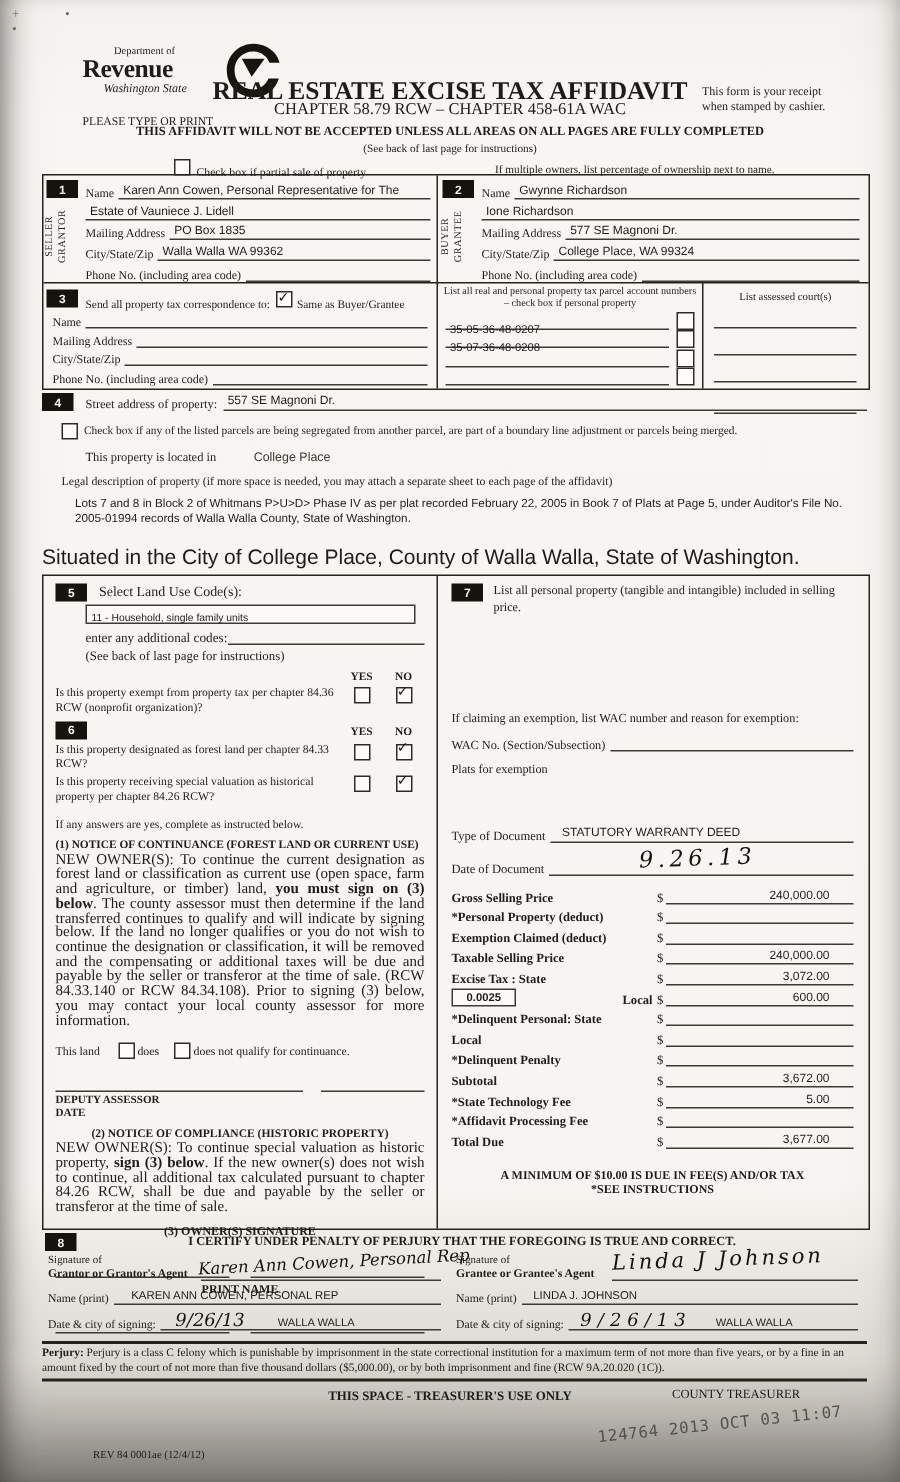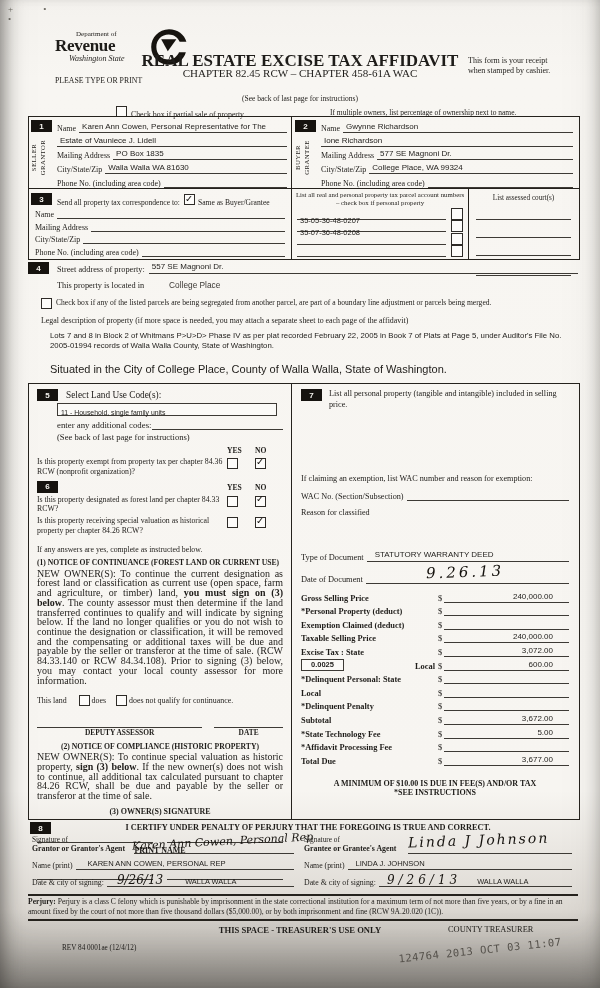--- a/index.html
+++ b/index.html
@@ -19,21 +19,21 @@
   .frow .lab{flex:none;margin-right:3px;white-space:nowrap;}
   .frow .fld{flex:1;height:11px;line-height:11px;}
   .val{font-family:"Liberation Sans",sans-serif;font-size:8px;padding-left:3px;white-space:nowrap;}
   .cb{display:inline-block;width:9px;height:9px;border:1.2px solid #2e2b27;background:#fdfcfa;position:relative;flex:none;vertical-align:-1px;}
   .cb.checked::after{content:"✓";position:absolute;left:0px;top:-2.5px;font-size:9.5px;font-family:"DejaVu Sans",sans-serif;color:#191714;}
   .numbox{display:inline-flex;align-items:center;justify-content:center;background:#16130f;color:#f6f4ef;
     font-family:"Liberation Sans",sans-serif;font-size:8px;font-weight:bold;width:21px;height:12px;flex:none;}
   .vert{position:absolute;transform:rotate(-90deg);font-size:6.8px;letter-spacing:.4px;line-height:8.5px;text-align:center;width:60px;}
   .qrow{display:flex;align-items:flex-start;font-size:7.8px;line-height:9.8px;margin-top:2px;}
   .qrow .qt{flex:1;padding-right:4px;}
-  .qcb{width:28px;flex:none;padding-top:1px;font-family:Liberation Serif, serif;}
+  .qcb{width:28px;text-align:center;flex:none;padding-top:1px;font-family:Liberation Serif, serif;}
   .para{font-size:10px;line-height:9.7px;text-align:justify;}
   .mrow{display:flex;align-items:flex-end;height:13.6px;font-size:8.4px;}
   .mlab{width:134px;text-align:left;flex:none;white-space:nowrap;font-weight:bold;}
   .dollar{flex:none;padding:0 2px 0 3px;}
   .mline{flex:1;border-bottom:1px solid #3d3a35;text-align:right;padding-right:16px;
     font-family:"Liberation Sans",sans-serif;font-size:8px;height:11px;line-height:11px;}
   .ratebox{border:1px solid #3d3a35;font-family:"Liberation Sans",sans-serif;font-size:7.5px;
     padding:0 9px;height:10px;line-height:10px;background:#fbfaf7;}
   .script{font-family:"DejaVu Serif",serif;font-style:italic;color:#15120e;}
   .seclabel{font-size:8px;}
@@ -50,21 +50,22 @@
       <path d="M21 3 C11 3 4 11 4 20 c0 10 8 17 17 17 c8 0 14-5 16-12 l-6.5 0 c-2 4.4-5.6 7-9.8 7 c-6.8 0-11.8-5.2-11.8-12 c0-6.8 5-12 11.8-12 c4.6 0 8.6 2.6 10.4 7 l6.4 0 C35.8 8 29 3 21 3 z" fill="#17140f"></path>
       <path d="M13.5 12.5 l14.5 0 l-8.2 11.5 z" fill="#17140f"></path>
     </svg>
     <div style="font-size:7px;padding-left:21px;">Department of</div>
     <div class="b" style="font-size:17px;line-height:16px;letter-spacing:-.3px;">Revenue</div>
     <div style="font-style:italic;font-size:8px;padding-left:14px;">Washington State</div>
   </div>
   <div class="abs seclabel" style="left:55px;top:76px;font-size:7.8px;">PLEASE TYPE OR PRINT</div>
 
   <div class="abs c b" style="left:120px;top:51px;width:360px;font-size:17px;">REAL ESTATE EXCISE TAX AFFIDAVIT</div>
-  <div class="abs c" style="left:120px;top:67px;width:360px;font-size:11px;">CHAPTER 82.45 RCW – CHAPTER 458-61A WAC</div>
+  <div class="abs c" style="left:120px;top:67px;width:360px;font-size:11px;">CHAPTER 58.79 RCW – CHAPTER 458-61A WAC</div>
+  <div class="abs c b" style="left:30px;top:83px;width:540px;font-size:8.3px;">THIS AFFIDAVIT WILL NOT BE ACCEPTED UNLESS ALL AREAS ON ALL PAGES ARE FULLY COMPLETED</div>
   <div class="abs c" style="left:30px;top:94px;width:540px;font-size:7.5px;">(See back of last page for instructions)</div>
 
   <div class="abs" style="left:468px;top:56px;width:120px;font-size:8px;line-height:10px;">
     <div>This form is your receipt</div>
     <div>when stamped by cashier.</div>
   </div>
 
   <div class="abs row" style="left:116px;top:106px;font-size:7.8px;">
     <span class="cb"></span>
     <span style="margin-left:4px;text-align:center;">Check box if partial sale of property</span>
@@ -88,21 +89,21 @@
       </div>
       <div class="frow">
         <span class="fld"><span class="val">Estate of Vauniece J. Lidell</span></span>
       </div>
       <div class="frow">
         <span class="lab">Mailing Address</span>
         <span class="fld"><span class="val">PO Box 1835</span></span>
       </div>
       <div class="frow">
         <span class="lab">City/State/Zip</span>
-        <span class="fld"><span class="val">Walla Walla WA  81630</span></span>
+        <span class="fld"><span class="val">Walla Walla WA  99362</span></span>
       </div>
       <div class="frow">
         <span class="lab">Phone No. (including area code)</span>
         <span class="fld"></span>
       </div>
     </div>
 
     <span class="numbox abs" style="left:266px;top:3px;">2</span>
     <div class="vert" style="left:243px;top:32px;">
       <span style="display:block">BUYER</span>
@@ -183,31 +184,31 @@
       <div class="fld" style="width:100%;height:10px;"></div>
     </div>
   </div>
 
   <div class="abs" style="left:28px;top:262px;width:550px;">
     <div class="row" style="font-size:8.3px;align-items:flex-end;">
       <span class="numbox" style="margin-right:8px;">4</span>
       <span>Street address of property:</span>
       <span class="fld" style="flex:1;height:11px;margin-left:4px;"><span class="val">557 SE Magnoni Dr.</span></span>
     </div>
+    <div class="row" style="font-size:7.6px;margin-top:8px;margin-left:13px;align-items:flex-start;">
+      <span class="cb" style="margin-right:4px;"></span>
+      <span>Check box if any of the listed parcels are being segregated from another parcel, are part of a boundary line adjustment or parcels being merged.</span>
+    </div>
     <div class="row" style="font-size:8.3px;margin-top:6px;margin-left:29px;">
       <span>This property is located in</span>
       <span class="val" style="margin-left:22px;font-size:8.3px;color:#3b3834;">College Place</span>
     </div>
-    <div class="row" style="font-size:7.6px;margin-top:8px;margin-left:13px;align-items:flex-start;">
-      <span class="cb" style="margin-right:4px;"></span>
-      <span>Check box if any of the listed parcels are being segregated from another parcel, are part of a boundary line adjustment or parcels being merged.</span>
-    </div>
     <div style="font-size:7.9px;margin-top:7px;margin-left:13px;">Legal description of property (if more space is needed, you may attach a separate sheet to each page of the affidavit)</div>
     <div class="sans" style="font-size:7.8px;line-height:10px;margin-top:6px;margin-left:22px;width:516px;">Lots 7 and 8 in Block 2 of Whitmans P&gt;U&gt;D&gt; Phase IV as per plat recorded February 22, 2005 in Book 7 of Plats at Page 5, under Auditor's File No. 2005-01994 records of Walla Walla County, State of Washington.</div>
-    <div class="sans" style="font-size:11px;margin-top:12px;margin-left:22px;">Situated in the City of College Place, County of Walla Walla, State of Washington.</div>
+    <div class="sans" style="font-size:14px;margin-top:12px;">Situated in the City of College Place, County of Walla Walla, State of Washington.</div>
   </div>
 
   <div class="abs" style="left:28px;top:383px;width:550px;height:435px;border:1.5px solid #25221d;">
     <div class="abs" style="left:262px;top:0;width:1px;height:435px;background:#25221d;"></div>
 
     <div class="abs" style="left:8px;top:5px;width:246px;">
       <div class="row" style="align-items:center;">
         <span class="numbox" style="margin-right:8px;">5</span>
         <span style="font-size:9.3px;">Select Land Use Code(s):</span>
       </div>
@@ -256,21 +257,21 @@
         <span class="cb" style="margin:0 2px 0 12px;"></span>
         <span>does</span>
         <span class="cb" style="margin:0 2px 0 10px;"></span>
         <span>does not qualify for continuance.</span>
       </div>
       <div class="row" style="margin-top:13px;">
         <span class="fld" style="flex:2.4;height:8px;"></span>
         <span style="width:12px;"></span>
         <span class="fld" style="flex:1;height:8px;"></span>
       </div>
-      <div class="row" style="font-size:7.4px;font-weight:bold;">
+      <div class="row" style="font-size:7.4px;font-weight:bold;flex-direction:column;">
         <span style="flex:2.4;text-align:center;">DEPUTY ASSESSOR</span>
         <span style="width:12px;"></span>
         <span style="flex:1;text-align:center;">DATE</span>
       </div>
       <div class="b c" style="font-size:7.7px;margin-top:5px;">(2) NOTICE OF COMPLIANCE (HISTORIC PROPERTY)</div>
       <div class="para" style="margin-top:1px;">
         <span>NEW OWNER(S): To continue special valuation as historic property, </span><b>sign (3) below</b><span>. If the new owner(s) does not wish to continue, all additional tax calculated pursuant to chapter 84.26 RCW, shall be due and payable by the seller or transferor at the time of sale.</span>
       </div>
       <div class="b c" style="font-size:8px;margin-top:6px;">(3) OWNER(S) SIGNATURE</div>
       <div class="row" style="margin-top:18px;">
@@ -289,21 +290,21 @@
     <div class="abs" style="left:272px;top:5px;width:268px;">
       <div class="row" style="align-items:flex-start;">
         <span class="numbox" style="margin-right:7px;">7</span>
         <span style="font-size:8.2px;line-height:10.5px;">List all  personal property (tangible and intangible) included in selling price.</span>
       </div>
       <div style="font-size:8.2px;margin-top:64px;">If claiming an exemption, list WAC number and reason for exemption:</div>
       <div class="row" style="font-size:8.2px;margin-top:7px;align-items:flex-end;">
         <span>WAC No. (Section/Subsection)</span>
         <span class="fld" style="flex:1;height:10px;margin-left:3px;"></span>
       </div>
-      <div style="font-size:8.2px;margin-top:7px;">Reason for classified</div>
+      <div style="font-size:8.2px;margin-top:7px;">Plats for exemption</div>
 
       <div class="row" style="font-size:8.4px;margin-top:33px;align-items:flex-end;">
         <span>Type of Document</span>
         <span class="fld" style="flex:1;height:11px;margin-left:3px;"><span class="val" style="padding-left:8px;">STATUTORY WARRANTY DEED</span></span>
       </div>
       <div class="row" style="font-size:8.4px;margin-top:4px;align-items:flex-end;height:18px;">
         <span>Date of Document</span>
         <span class="fld" style="flex:1;height:16px;margin-left:3px;position:relative;">
           <span class="script" style="position:absolute;left:60px;top:-4px;font-size:15px;letter-spacing:3px;transform:rotate(-2deg);">9.26.13</span>
         </span>
@@ -428,18 +429,18 @@
           <span class="sans" style="font-size:7.4px;margin-left:16px;">WALLA WALLA</span>
         </span>
       </div>
     </div>
   </div>
 
   <div class="abs" style="left:28px;top:897px;width:550px;font-size:7.6px;line-height:9.6px;border-bottom:2px solid #25221d;padding-bottom:3px;">
     <b>Perjury:</b><span> Perjury is a class C felony which is punishable by imprisonment in the state correctional institution for a maximum term of not more than five years, or by a fine in an amount fixed by the court of not more than five thousand dollars ($5,000.00), or by both imprisonment and fine (RCW 9A.20.020 (1C)).</span>
   </div>
 
-  <div class="abs" style="left:62px;top:944px;font-size:7.2px;">REV 84 0001ae (12/4/12)</div>
+  <div class="abs" style="left:62px;top:966px;font-size:7.2px;">REV 84 0001ae (12/4/12)</div>
   <div class="abs c b" style="left:150px;top:925px;width:300px;font-size:8.6px;">THIS SPACE - TREASURER'S USE ONLY</div>
   <div class="abs" style="left:448px;top:925px;font-size:8.4px;">COUNTY TREASURER</div>
 
   <div class="abs mono" style="left:398px;top:942px;width:200px;font-size:10.5px;color:#55514b;letter-spacing:.5px;transform:rotate(-6deg);">124764 2013 OCT 03 11:07</div>
 </div>
 
 </body></html>

